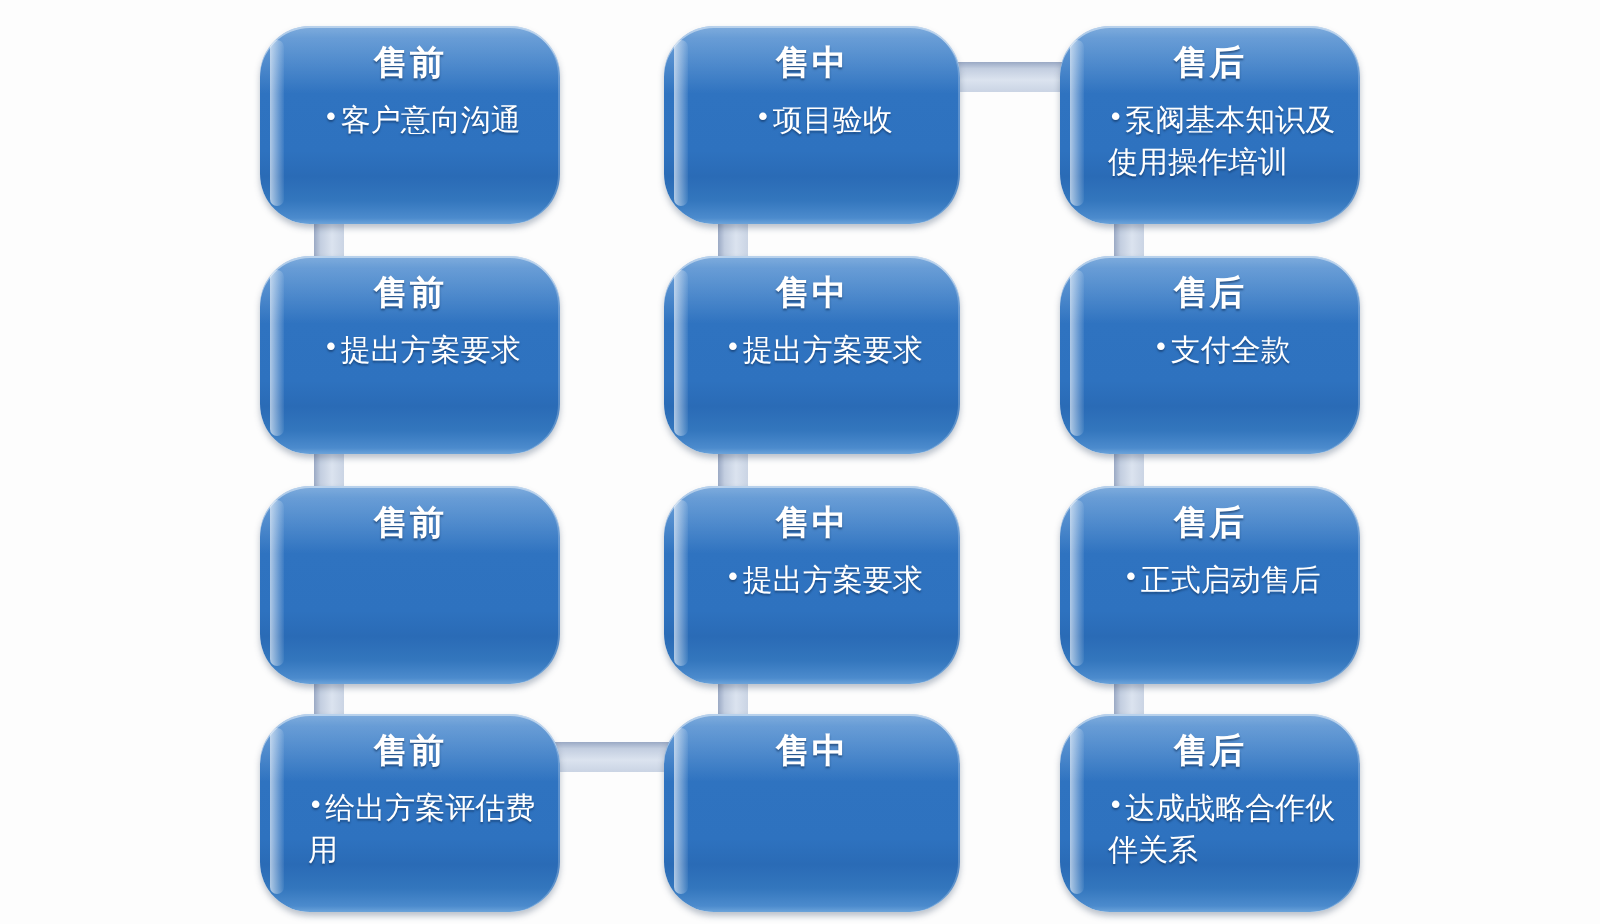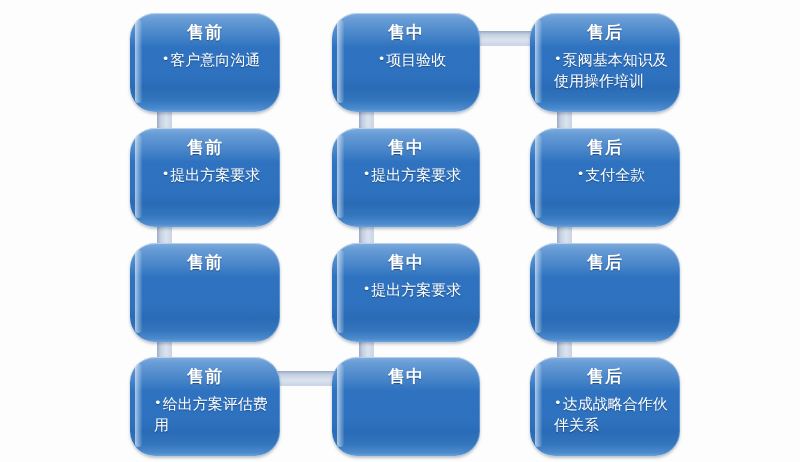--- a/index.html
+++ b/index.html
@@ -156,20 +156,21 @@
     <div class="node-title">售前</div>
   </div>
 
   <div class="node" style="left:332px; top:243px; width:148px; height:99px;">
     <div class="node-title">售中</div>
     <div class="node-body"><span class="bullet">•</span><span>提出方案要求</span></div>
   </div>
 
   <div class="node" style="left:530px; top:243px; width:150px; height:99px;">
     <div class="node-title">售后</div>
+    <div class="node-body"><span class="bullet">•</span><span>正式启动售后</span></div>
   </div>
 
   <div class="node" style="left:130px; top:357px; width:150px; height:99px;">
     <div class="node-title">售前</div>
     <div class="node-body"><span class="bullet">•</span><span>给出方案评估费用</span></div>
   </div>
 
   <div class="node" style="left:332px; top:357px; width:148px; height:99px;">
     <div class="node-title">售中</div>
   </div>

